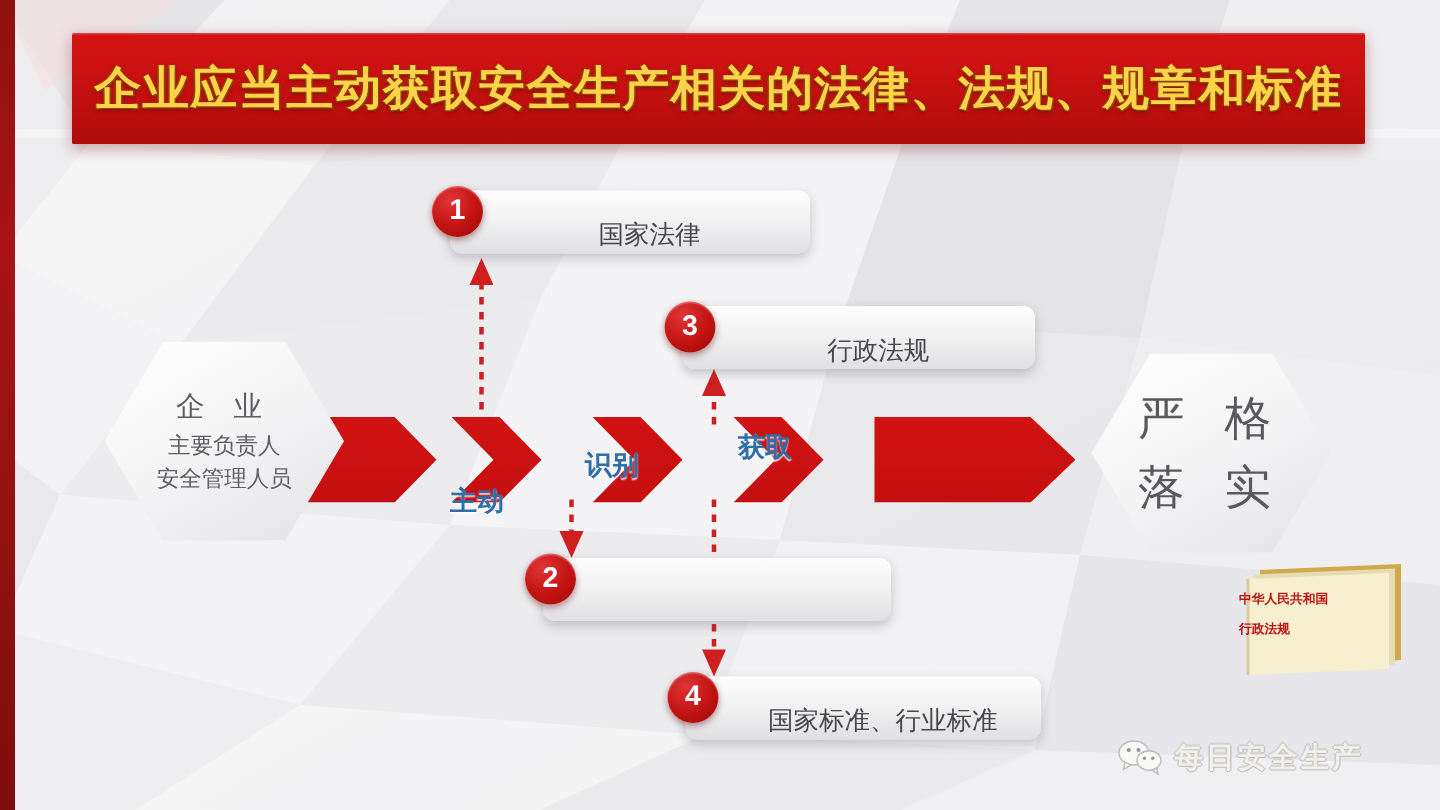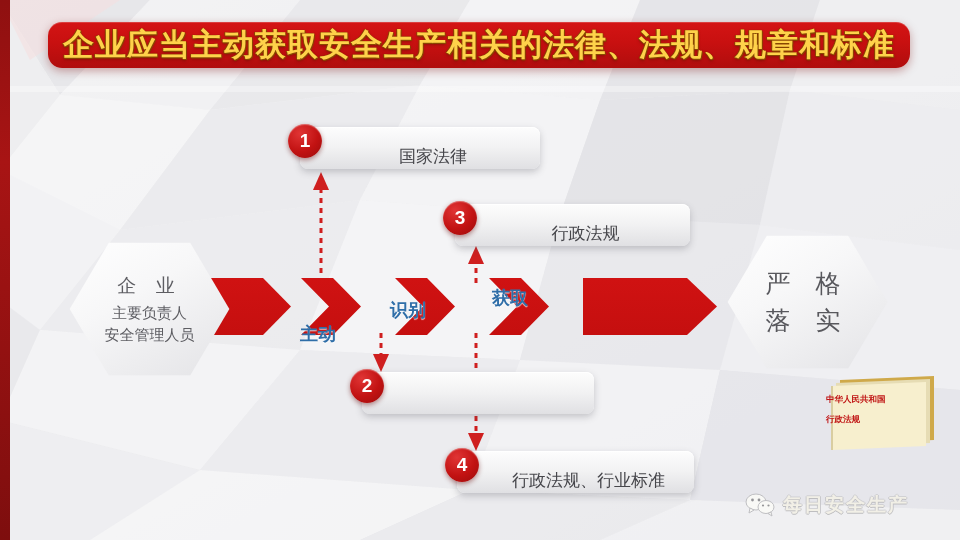--- a/index.html
+++ b/index.html
@@ -14,22 +14,22 @@
   
   .bg-svg{position:absolute;inset:0;width:960px;height:540px;}
   .left-strip{
     position:absolute;left:0;top:0;width:10px;height:540px;
     background:linear-gradient(to bottom,#8f1010 0%,#a81414 30%,#7e0e0e 100%);
     z-index:2;
   }
 
   
   .title-bar{
-    position:absolute;left:48px;top:22px;width:862px;height:46px;
-    border-radius:14px;
+    position:absolute;left:48px;top:22px;width:862px;height:74px;
+    border-radius:1px;
     background:linear-gradient(to bottom,#d41414 0%,#c81010 45%,#b00d0d 100%);
     box-shadow:0 3px 10px rgba(120,0,0,.35), inset 0 1px 0 rgba(255,255,255,.18);
     display:flex;align-items:center;justify-content:center;
     z-index:6;
   }
   .title-text{
     font-size:31px;font-weight:bold;letter-spacing:1px;
     color:#ffd24a;
     text-shadow:0 0 1px #7a3c00,1px 1px 0 #8a4a00,-1px 0 0 #8a4a00,0 1px 0 #8a4a00,0 2px 3px rgba(80,20,0,.5);
     white-space:nowrap;
@@ -37,25 +37,25 @@
 
   
   .hex{
     position:absolute;z-index:5;
     display:flex;flex-direction:column;align-items:center;justify-content:center;
     text-align:center;
     background:linear-gradient(150deg,#ffffff 0%,#f7f7f8 40%,#e3e3e6 100%);
     clip-path:polygon(25% 2%,75% 2%,99% 50%,75% 98%,25% 98%,1% 50%);
     filter:drop-shadow(2px 4px 6px rgba(90,90,100,.35));
   }
-  .hex-left{left:68px;top:240px;width:163px;height:138px;}
+  .hex-left{left:68px;top:225px;width:163px;height:138px;}
   .hex-right{left:726px;top:233px;width:163px;height:138px;}
   .hex-l1{font-size:19px;color:#5d5d62;letter-spacing:7px;margin-bottom:3px;}
   .hex-l2{font-size:15px;color:#5d5d62;line-height:1.45;}
-  .hex-r1{font-size:25px;color:#58585d;letter-spacing:9px;line-height:1.5;}
+  .hex-r1{font-size:31px;color:#58585d;letter-spacing:9px;line-height:1.5;}
 
   
   .band{position:absolute;left:205px;top:278px;width:512px;height:57px;z-index:4;}
   .band-label{
     position:absolute;z-index:5;font-size:18px;font-weight:bold;
     color:#2f6ea8;white-space:nowrap;
     text-shadow:0 1px 1px rgba(255,255,255,.8);
   }
   .bl1{left:300px;top:298px;margin-top:24px;}
   .bl2{left:390px;top:298px;}
@@ -223,21 +223,21 @@
     <div class="pill-num">3</div>
     <div class="pill-text">行政法规</div>
   </div>
 
   <div class="pill pill2">
     <div class="pill-num">2</div>
   </div>
 
   <div class="pill pill4">
     <div class="pill-num">4</div>
-    <div class="pill-text">行政法规、行业标准</div>
+    <div class="pill-text">国家标准、行业标准</div>
   </div>
 
   <div class="book">
     <svg width="112" height="80" viewBox="0 0 112 80">
       <polygon points="14,10 108,6 108,70 14,74" fill="#cfa94a"></polygon>
       <polygon points="10,13 104,9 104,73 10,77" fill="#e6dcb4"></polygon>
       <polygon points="6,16 100,12 100,76 6,80" fill="#f7efce"></polygon>
       <line x1="6" y1="16" x2="6" y2="80" stroke="#d9cda0" stroke-width="2"></line>
     </svg>
     <div class="book-txt book-t1">中华人民共和国</div>

